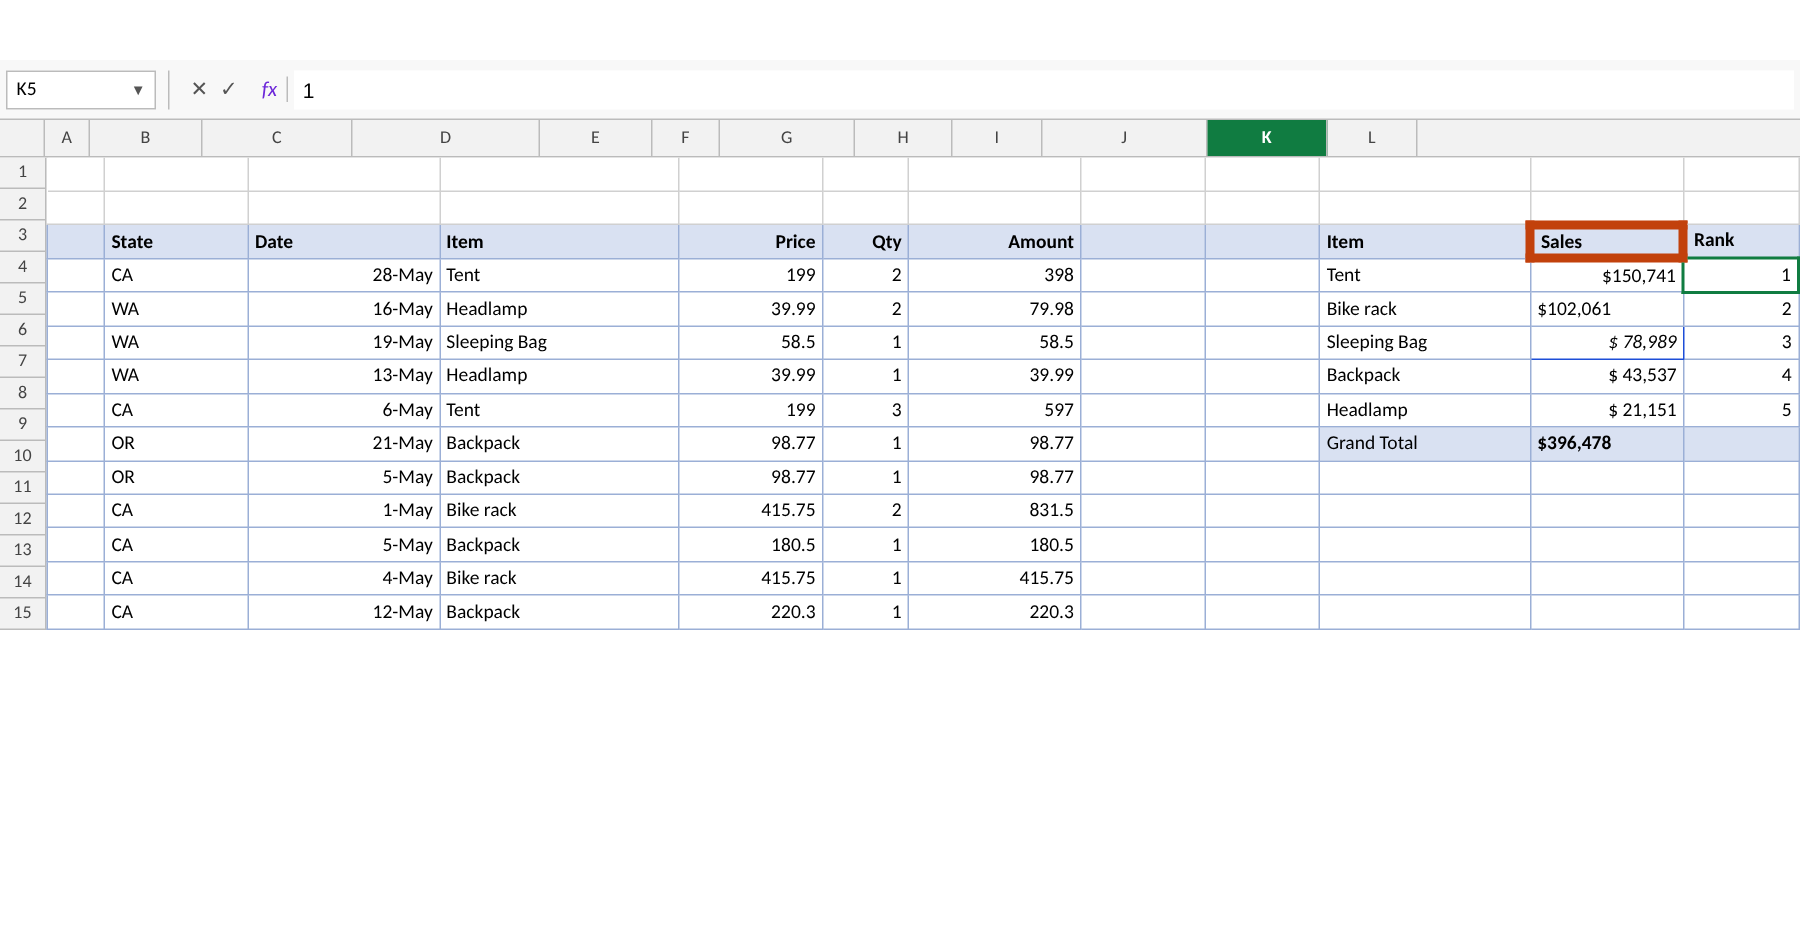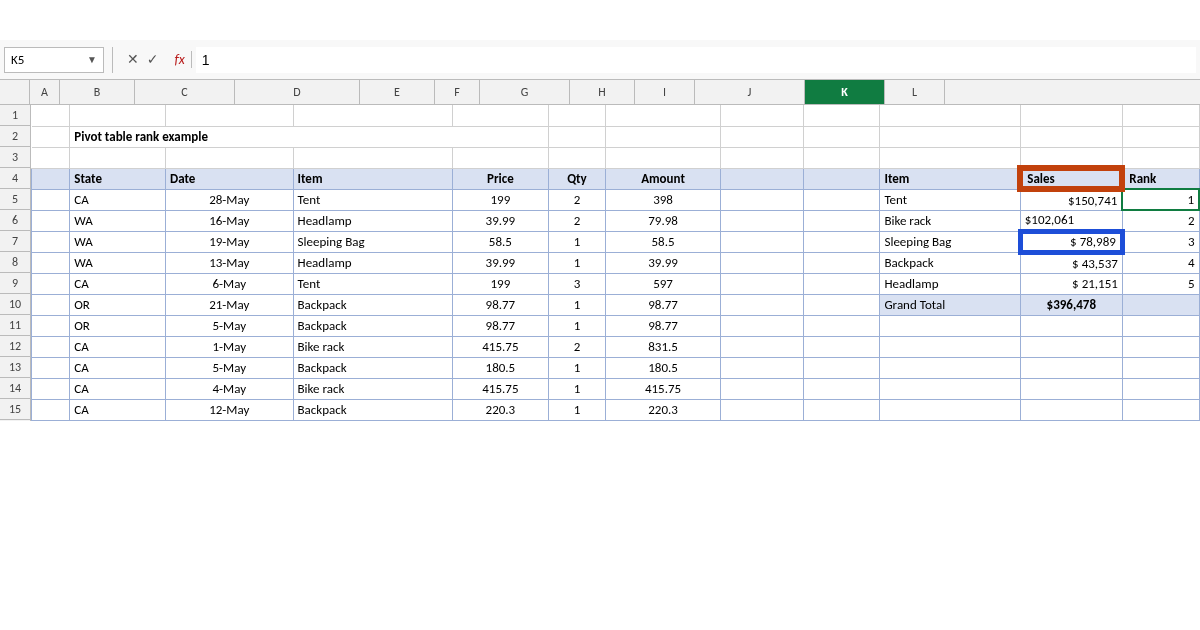--- a/index.html
+++ b/index.html
@@ -51,21 +51,21 @@
       display: flex;
       align-items: center;
       gap: 8px;
       color: #555;
       font-size: 14px;
       padding: 0 6px;
     }
     .formula-fx {
       font-style: italic;
       font-size: 14px;
-      color: #b91c1c;
+      color: #6d28d9;
       padding: 0 6px;
       border-right: 1px solid #bbb;
     }
     .formula-input {
       flex: 1;
       height: 26px;
       border: none;
       outline: none;
       font-size: 14px;
       padding: 0 6px;
@@ -133,21 +133,21 @@
     .sheet-table td {
       border-right: 1px solid #d0d0d0;
       border-bottom: 1px solid #d0d0d0;
       height: 21px;
       padding: 0 4px;
       font-size: 13px;
       white-space: nowrap;
       vertical-align: middle;
     }
     .sheet-table td.num {
-      text-align: center;
+      text-align: right;
     }
     .sheet-table td.active-cell {
       border: 2px solid #107c41;
       background: #fff;
     }
 
     
     .col-a { width: 30px; }
     .col-b { width: 75px; }
     .col-c { width: 100px; }
@@ -258,31 +258,20 @@
         <td></td>
         <td></td>
         <td></td>
         <td></td>
         <td></td>
         <td></td>
         <td></td>
         <td></td>
       </tr>
 
-      <tr>
-        <td></td>
-        <td colspan="4" class="title-cell">Pivot table rank example</td>
-        <td></td>
-        <td></td>
-        <td></td>
-        <td></td>
-        <td></td>
-        <td></td>
-        <td></td>
-      </tr>
 
       <tr class="empty-row">
         <td></td>
         <td></td>
         <td></td>
         <td></td>
         <td></td>
         <td></td>
         <td></td>
         <td></td>
@@ -342,21 +331,21 @@
         <td></td>
         <td>WA</td>
         <td class="num">19-May</td>
         <td>Sleeping Bag</td>
         <td class="num">58.5</td>
         <td class="num">1</td>
         <td class="num">58.5</td>
         <td></td>
         <td></td>
         <td style="border:1px solid #9bafd6;">Sleeping Bag</td>
-        <td style="border:5px solid #1d4ed8;text-align:right;">$ 78,989</td>
+        <td style="border:1px solid #1d4ed8;text-align:right;font-style:italic;">$ 78,989</td>
         <td style="border:1px solid #9bafd6;text-align:right;">3</td>
       </tr>
 
       <tr class="data-table-row">
         <td></td>
         <td>WA</td>
         <td class="num">13-May</td>
         <td>Headlamp</td>
         <td class="num">39.99</td>
         <td class="num">1</td>
@@ -388,21 +377,21 @@
         <td>OR</td>
         <td class="num">21-May</td>
         <td>Backpack</td>
         <td class="num">98.77</td>
         <td class="num">1</td>
         <td class="num">98.77</td>
         <td></td>
         <td></td>
 
         <td style="background:#d9e1f2;font-weight:normal;border:1px solid #9bafd6;">Grand Total</td>
-        <td style="background:#d9e1f2;font-weight:bold;border:1px solid #9bafd6;text-align:center;">$396,478</td>
+        <td style="background:#d9e1f2;font-weight:bold;border:1px solid #9bafd6;text-align:left;">$396,478</td>
         <td style="background:#d9e1f2;border:1px solid #9bafd6;"></td>
       </tr>
 
       <tr class="data-table-row">
         <td></td>
         <td>OR</td>
         <td class="num">5-May</td>
         <td>Backpack</td>
         <td class="num">98.77</td>
         <td class="num">1</td>

